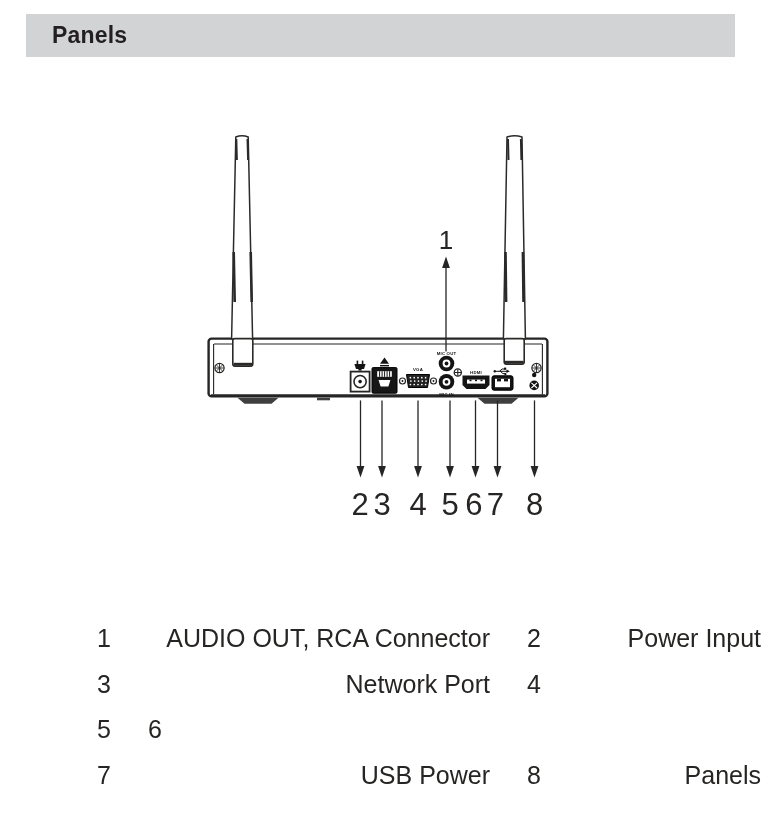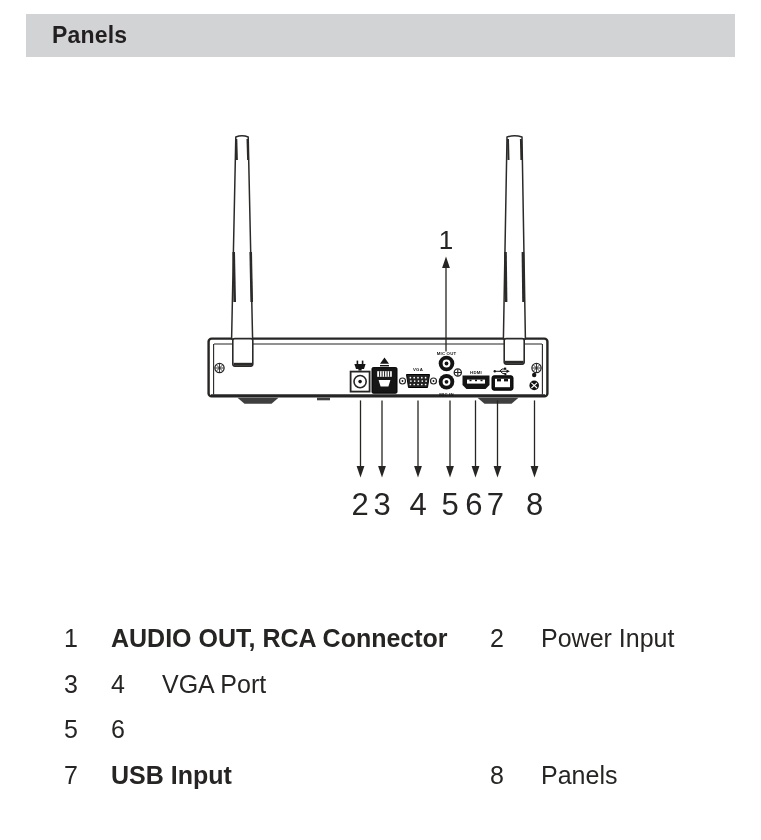--- a/index.html
+++ b/index.html
@@ -1,38 +1,38 @@
 <!DOCTYPE html>
 <html><head>
 <meta charset="utf-8">
 <style>
   html,body{margin:0;padding:0;background:#fff;}
   .page{
     position:relative;width:761px;height:840px;background:#ffffff;
-    font-family:"Liberation Sans","DejaVu Sans",sans-serif;color:#262524;overflow:hidden;
+    font-family:"Liberation Sans","DejaVu Sans",sans-serif;color:#262524;overflow:hidden;text-align:right;
   }
   .title-bar{
     position:absolute;left:26px;top:14px;width:709px;height:43px;
     background:#d1d3d4;display:flex;align-items:center;
   }
   .title-bar h1{
     margin:0;padding-left:26px;font-size:23px;font-weight:700;color:#231f20;letter-spacing:0.2px;
   }
   .diagram-svg{position:absolute;left:0;top:0;width:761px;height:560px;}
   .callout-num{font-family:"Liberation Sans","DejaVu Sans",sans-serif;fill:#262524;text-anchor:middle;}
   .callout-num.top{font-size:26px;}
   .callout-num.bottom{font-size:31px;}
   .microlabel{
     font-family:"Liberation Sans","DejaVu Sans",sans-serif;font-size:4.3px;font-weight:700;
     fill:#141414;text-anchor:middle;letter-spacing:0.2px;
   }
   .legend{position:absolute;left:0;top:616px;width:761px;font-size:25px;color:#262524;}
   .legend-row{display:flex;align-items:center;height:45.5px;}
   .l-num-a{margin-left:64px;width:47px;flex:none;}
-  .l-label-a{width:379px;flex:none;font-weight:bold;}
+  .l-label-a{width:379px;flex:none;}
   .l-num-b{width:51px;flex:none;}
   .l-label-b{flex:1;}
 </style>
 </head>
 <body>
 
 <div class="page">
 
   <header class="title-bar">
     <h1>Panels</h1>
@@ -223,28 +223,28 @@
 
   <section class="legend">
     <div class="legend-row">
       <span class="l-num-a">1</span>
       <span class="l-label-a">AUDIO OUT, RCA Connector</span>
       <span class="l-num-b">2</span>
       <span class="l-label-b">Power Input</span>
     </div>
     <div class="legend-row">
       <span class="l-num-a">3</span>
+      <span class="l-label-a">Network Port</span>
       <span class="l-num-b">4</span>
-      <span class="l-label-b">VGA Port</span>
     </div>
     <div class="legend-row">
       <span class="l-num-a">5</span>
       <span class="l-num-b">6</span>
     </div>
     <div class="legend-row">
       <span class="l-num-a">7</span>
-      <span class="l-label-a">USB Input</span>
+      <span class="l-label-a">USB Power</span>
       <span class="l-num-b">8</span>
       <span class="l-label-b">Panels</span>
     </div>
   </section>
 
 </div>
 
 </body></html>

